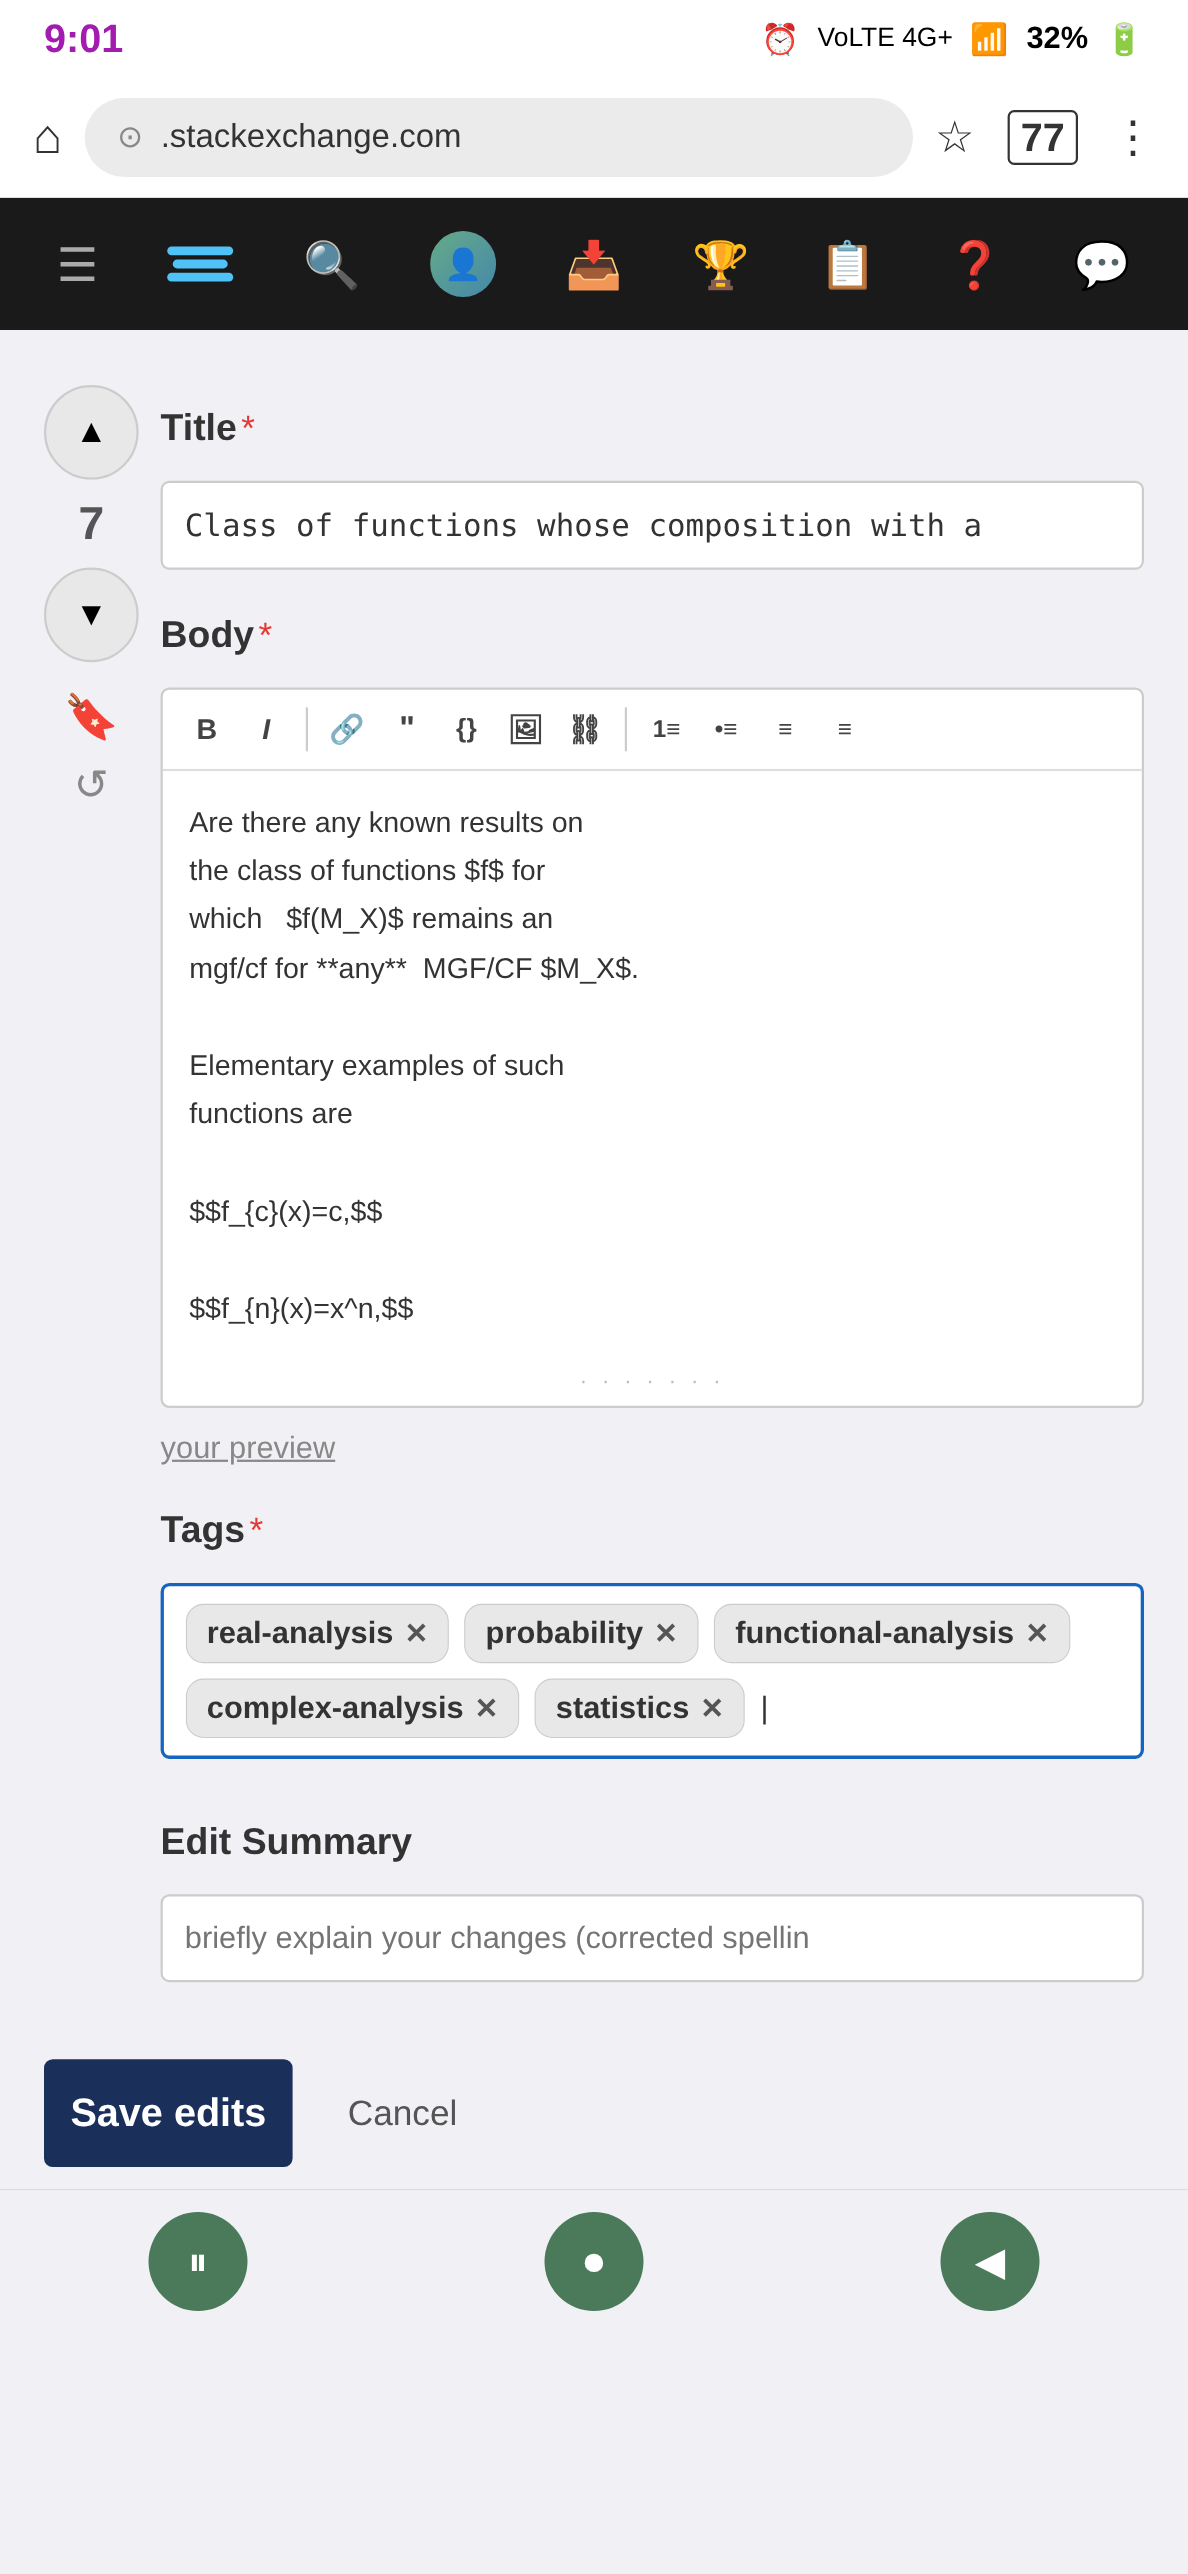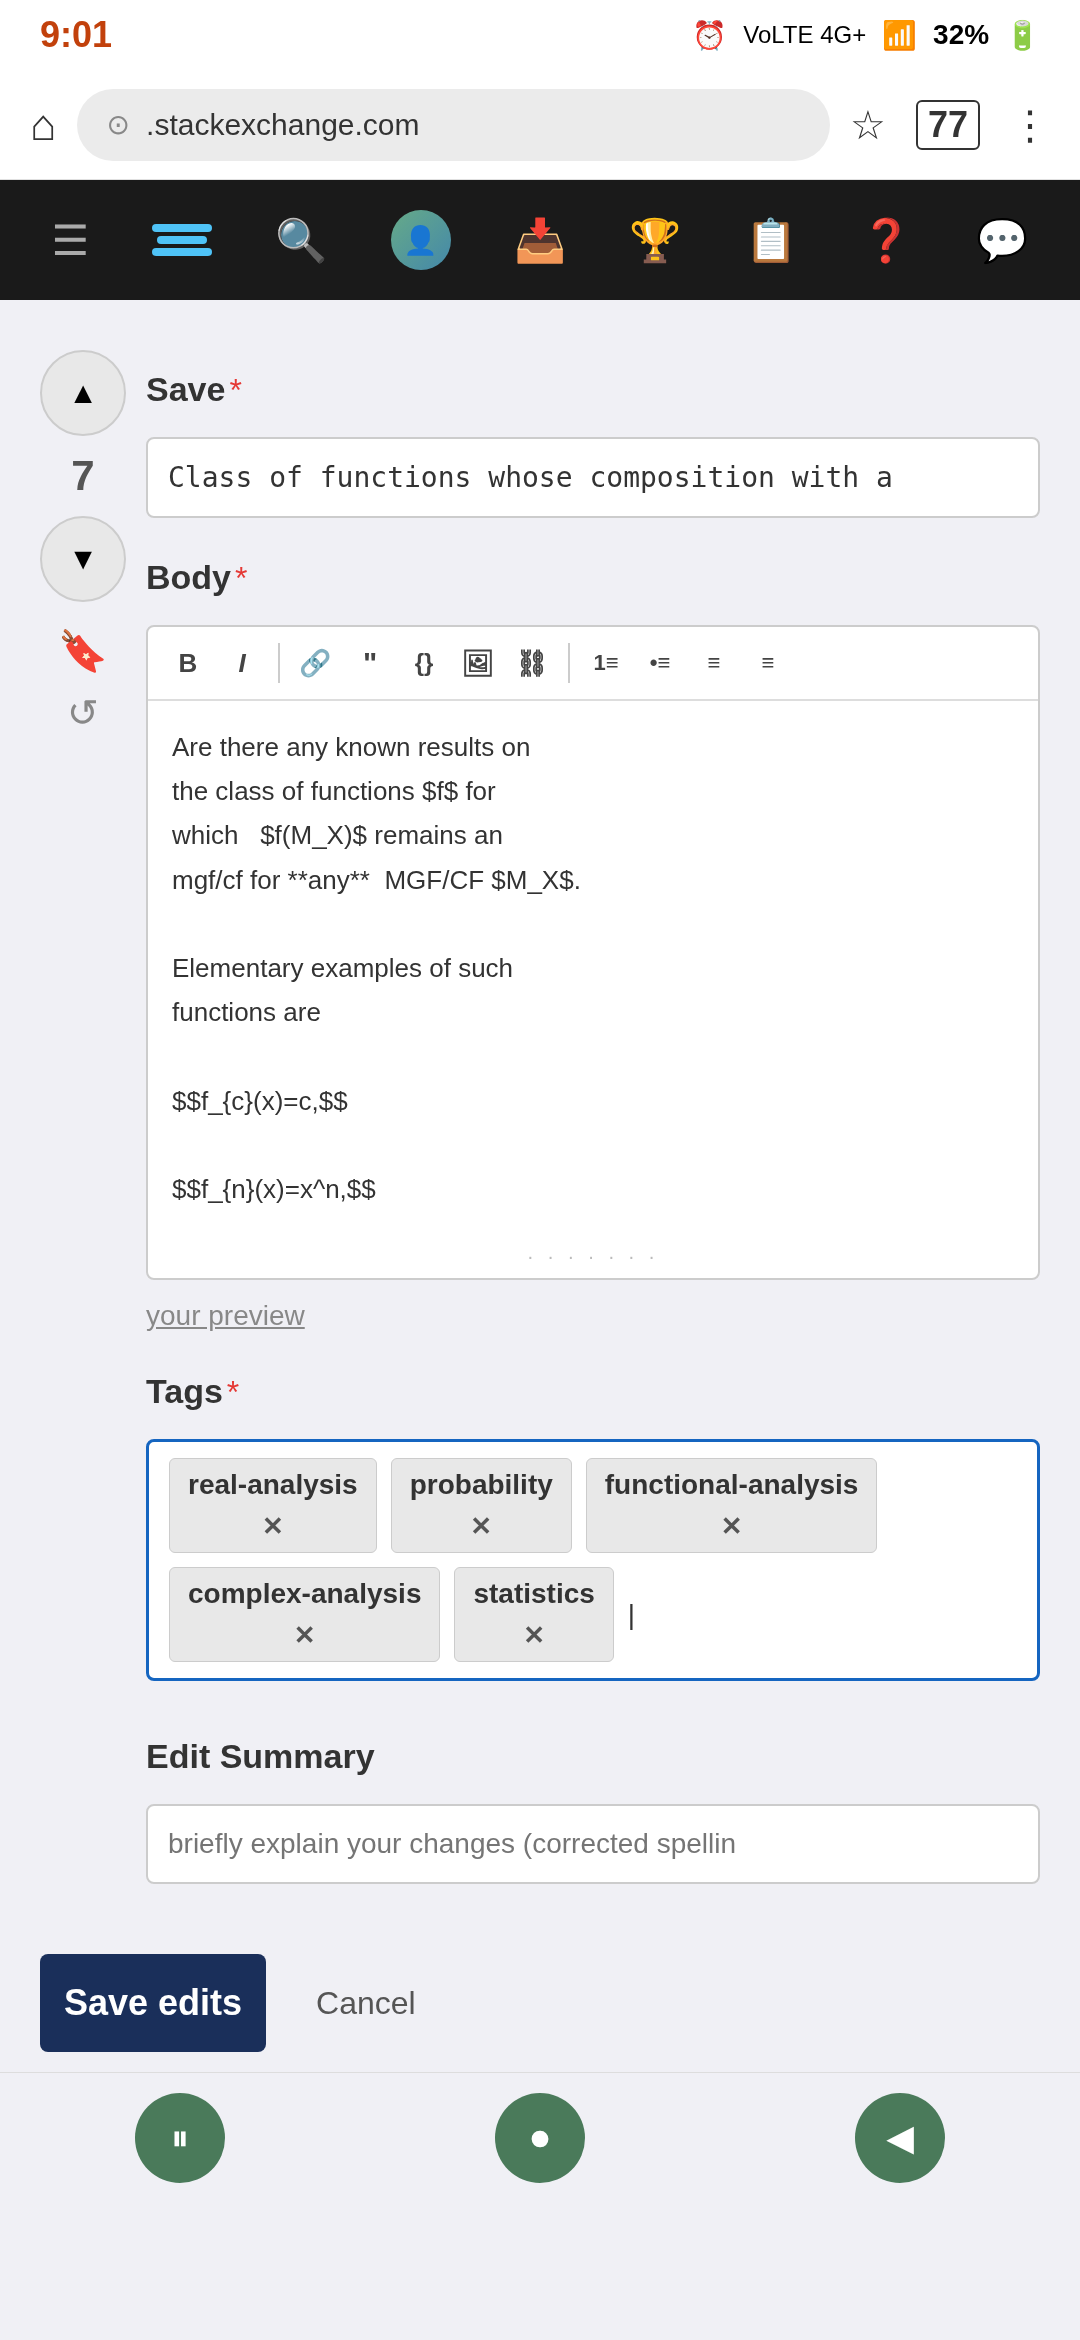--- a/index.html
+++ b/index.html
@@ -19,21 +19,21 @@
       background: #fff;
       height: 70px;
       display: flex;
       align-items: center;
       justify-content: space-between;
       padding: 0 40px;
     }
     .status-time {
       font-size: 36px;
       font-weight: 600;
-      color: #c2410c;
+      color: #a21caf;
     }
     .status-icons {
       display: flex;
       align-items: center;
       gap: 16px;
       font-size: 28px;
       color: #000;
     }
     .battery-text { font-size: 28px; font-weight: 700; }
 
@@ -278,29 +278,28 @@
       background: #fff;
       padding: 16px 20px;
       display: flex;
       flex-wrap: wrap;
       gap: 14px;
       align-items: center;
     }
     .tag-chip {
       background: #e8e8e8;
       border: 1px solid #ccc;
-      border-radius: 6px;
+      border-radius: 16px;
       padding: 10px 18px;
       font-size: 28px;
       font-weight: 600;
       color: #333;
       display: flex;
       align-items: center;
       gap: 10px;
-      flex-direction: column;
     }
     .tag-x {
       font-size: 26px;
       color: #555;
       cursor: pointer;
     }
     .tag-cursor {
       font-size: 28px;
       color: #333;
       animation: blink 1s step-end infinite;
@@ -432,21 +431,21 @@
       <div class="vote-count">7</div>
       <div class="vote-btn">▼</div>
       <div class="bookmark-icon">🔖</div>
       <div class="history-icon">↺</div>
     </div>
 
     <div class="form-section">
 
       
       <div class="field-label-row">
-        <span class="field-label">Save</span>
+        <span class="field-label">Title</span>
         <span class="required-star">*</span>
       </div>
       <input class="title-input" type="text" value="Class of functions whose composition with a" style="">
 
       
       <div class="field-label-row">
         <span class="field-label">Body</span>
         <span class="required-star">*</span>
       </div>
       <div class="body-editor">

